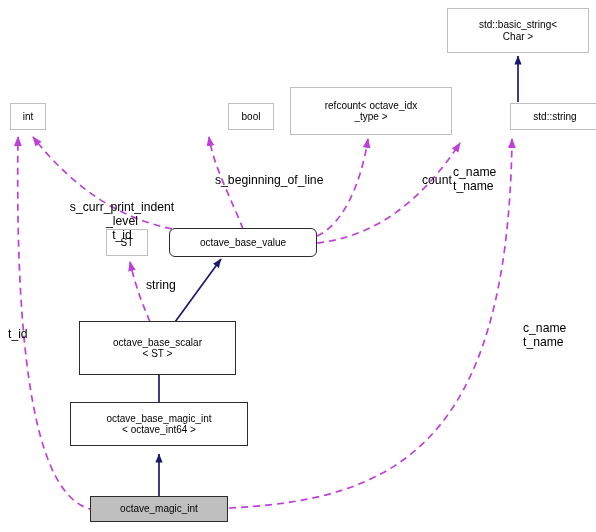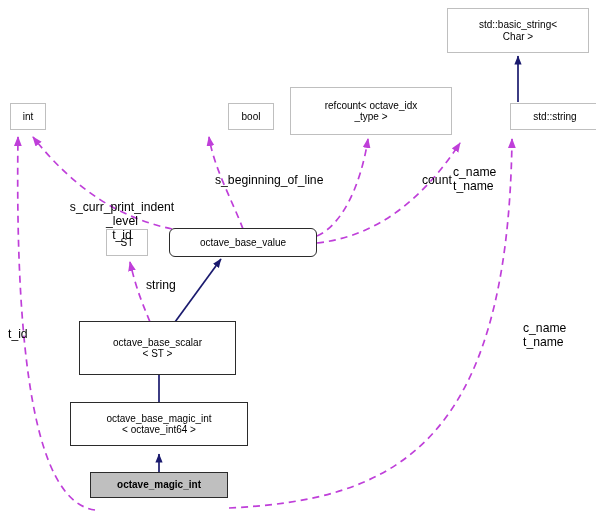--- a/index.html
+++ b/index.html
@@ -111,21 +111,21 @@
   <div class="node plain" style="left:106px; top:229px; width:42px; height:27px;">ST</div>
 
   <div class="node strong" style="left:169px; top:228px; width:148px; height:29px;border-radius:6px;">octave_base_value</div>
 
   <div class="node strong" style="left:79px; top:321px; width:157px; height:54px;">octave_base_scalar
 &lt; ST &gt;</div>
 
   <div class="node strong" style="left:70px; top:402px; width:178px; height:44px;">octave_base_magic_int
 &lt; octave_int64 &gt;</div>
 
-  <div class="node current" style="left:90px; top:472px; width:138px; height:26px;font-weight:bold;">octave_magic_int</div>
+  <div class="node current" style="left:90px; top:496px; width:138px; height:26px;">octave_magic_int</div>
 
   <div class="edge-label" style="left:48px; top:158px; width:148px;margin-top:43px;">s_curr_print_indent
 _level
 t_id</div>
 
   <div class="edge-label left-al" style="left:215px; top:174px; width:134px;">s_beginning_of_line</div>
 
   <div class="edge-label left-al" style="left:386px; top:174px; width:50px;margin-left:36px;">count</div>
 
   <div class="edge-label left-al" style="left:453px; top:166px; width:62px;">c_name

